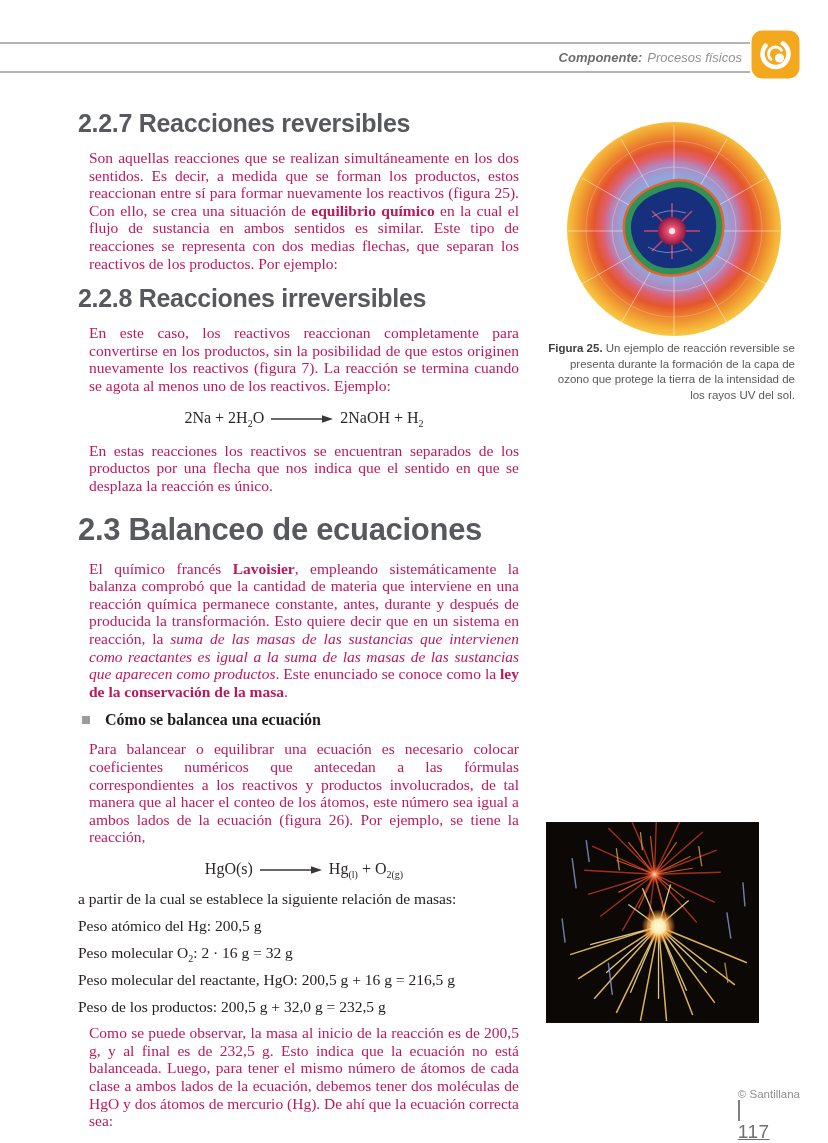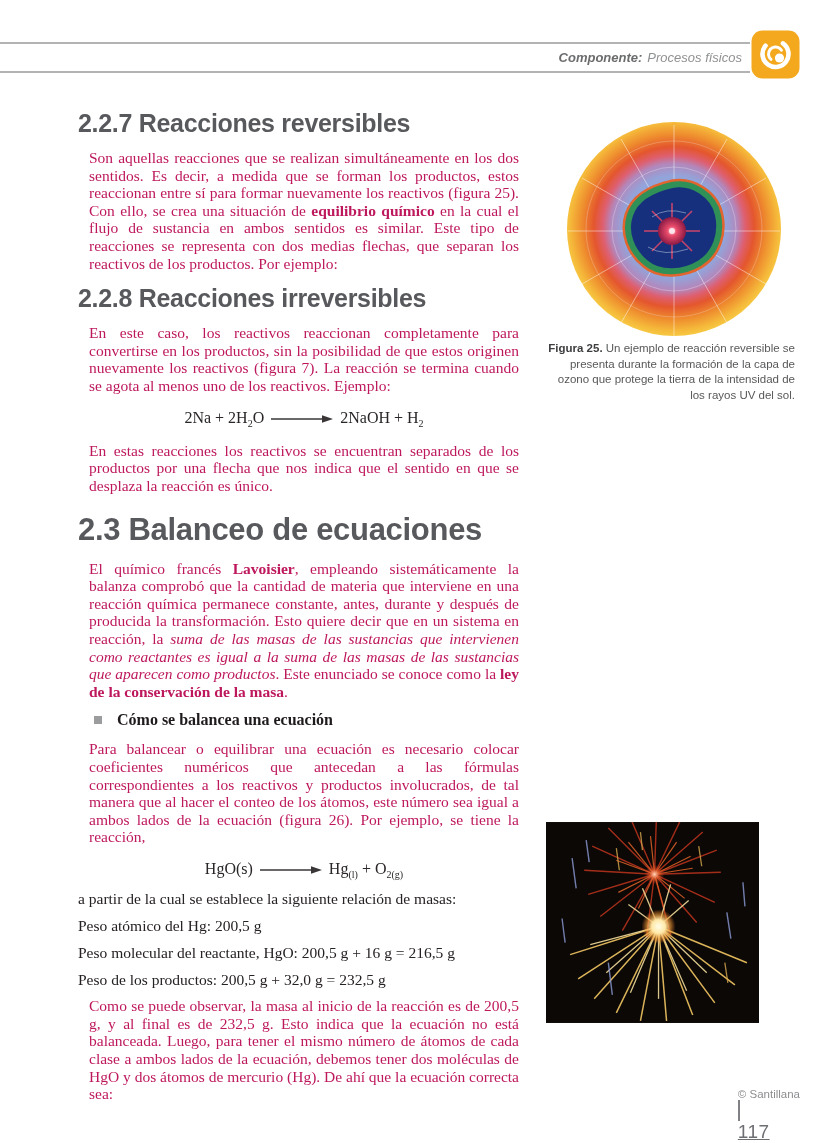--- a/index.html
+++ b/index.html
@@ -36,21 +36,21 @@
     font-size:15.5px; line-height:17.6px; color:#be185d;
     text-align:justify; margin:11px;
   }
   .equation {
     text-align:center; font-size:16px; color:#2a2627; margin:8px 0 7px;
     line-height:24px;
   }
   .equation sub, .body-text sub, .mass-line sub { font-size:10px; line-height:0; vertical-align:-4px; }
   .arrow-wrap { display:inline-block; vertical-align:middle; margin:0 5px; }
   .subheading {
-    margin:10px 16px 8px; font-size:16px; font-weight:bold; color:#1f1b1c;
+    margin:10px 4px 8px; font-size:16px; font-weight:bold; color:#1f1b1c;
     display:flex; align-items:center;
   }
   .square-bullet { width:8px; height:8px; background:#9b9c9e; display:inline-block; margin-right:15px; flex:0 0 auto; }
   .mass-line { font-size:15.5px; color:#262122; margin:7px 0; line-height:20px; }
   
   .fig-image { position:absolute; }
   .fig25-img { left:563px; top:119px; }
   .fig26-img { left:546px; top:822px; }
   .fig-caption {
     position:absolute; font-family:"Liberation Sans", sans-serif;
@@ -113,20 +113,21 @@
     </div>
     <p class="body-text">Para balancear o equilibrar una ecuación es necesario colocar coeficientes numéricos que antecedan a las fórmulas correspondientes a los reactivos y productos involucrados, de tal manera que al hacer el conteo de los átomos, este número sea igual a ambos lados de la ecuación (figura 26). Por ejemplo, se tiene la reacción,</p>
 
     <div class="equation"><span>HgO(s)</span><span class="arrow-wrap"><svg width="66" height="10" viewBox="0 0 66 10">
             <line x1="2" y1="5" x2="55" y2="5" stroke="#3a3637" stroke-width="1.6"></line>
             <polygon points="64,5 53,1.2 53,8.8" fill="#3a3637"></polygon>
           </svg></span><span>Hg</span><sub>(l)</sub><span> + O</span><sub>2(g)</sub></div>
 
     <p class="mass-line">a partir de la cual se establece la siguiente relación de masas:</p>
     <p class="mass-line">Peso atómico del Hg: 200,5 g</p>
+    <p class="mass-line"><span>Peso molecular O</span><sub>2</sub><span>: 2 · 16 g = 32 g</span></p>
     <p class="mass-line">Peso molecular del reactante, HgO: 200,5 g + 16 g = 216,5 g</p>
     <p class="mass-line">Peso de los productos: 200,5 g + 32,0 g = 232,5 g</p>
 
     <p class="body-text" style="margin-top:4px">Como se puede observar, la masa al inicio de la reacción es de 200,5 g, y  al final es de 232,5 g. Esto indica que la ecuación no está balanceada. Luego, para tener el mismo número de átomos de cada clase a ambos lados de la ecuación, debemos tener dos moléculas de HgO y dos átomos de mercurio (Hg). De ahí que la ecuación correcta sea:</p>
 
 
   </div>
 
   <div class="fig-image fig25-img">
     <svg width="222" height="220" viewBox="0 0 220 220">

